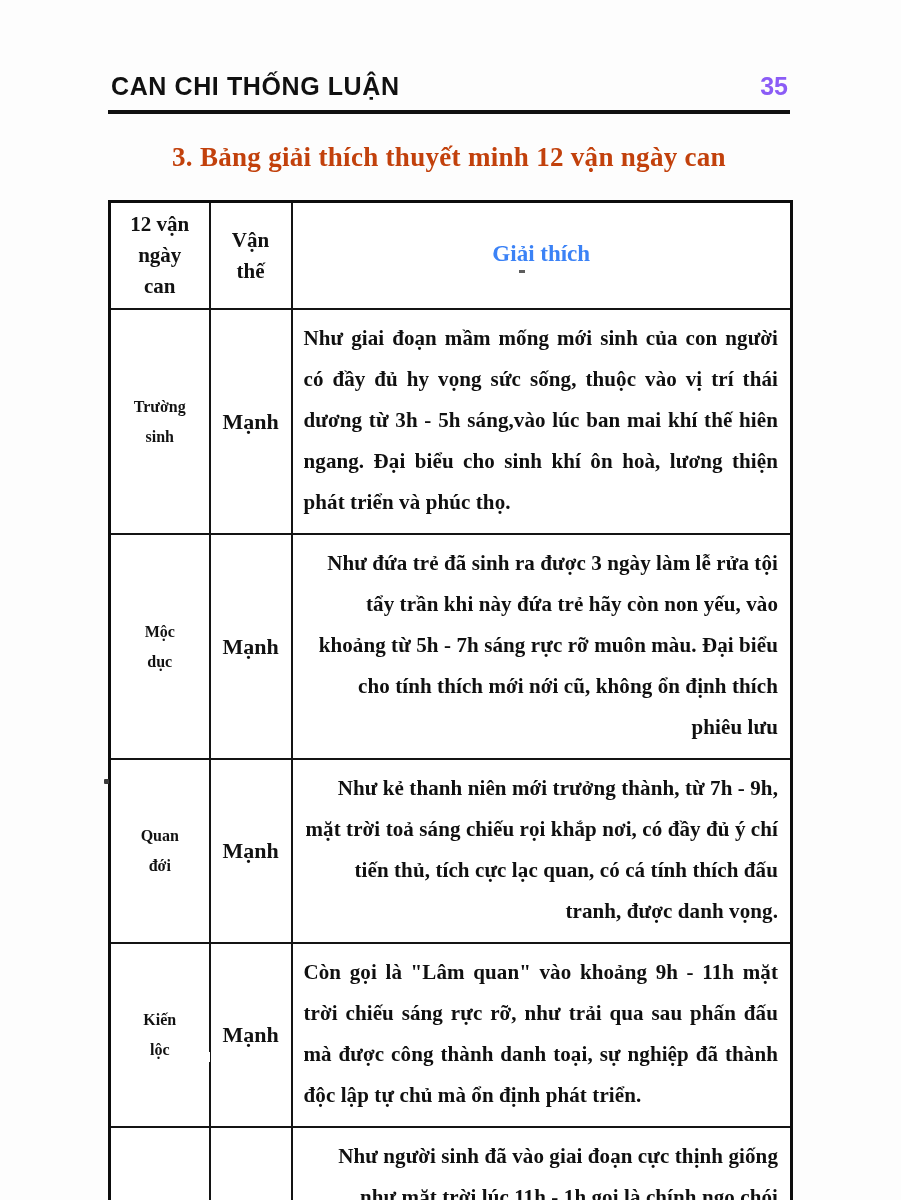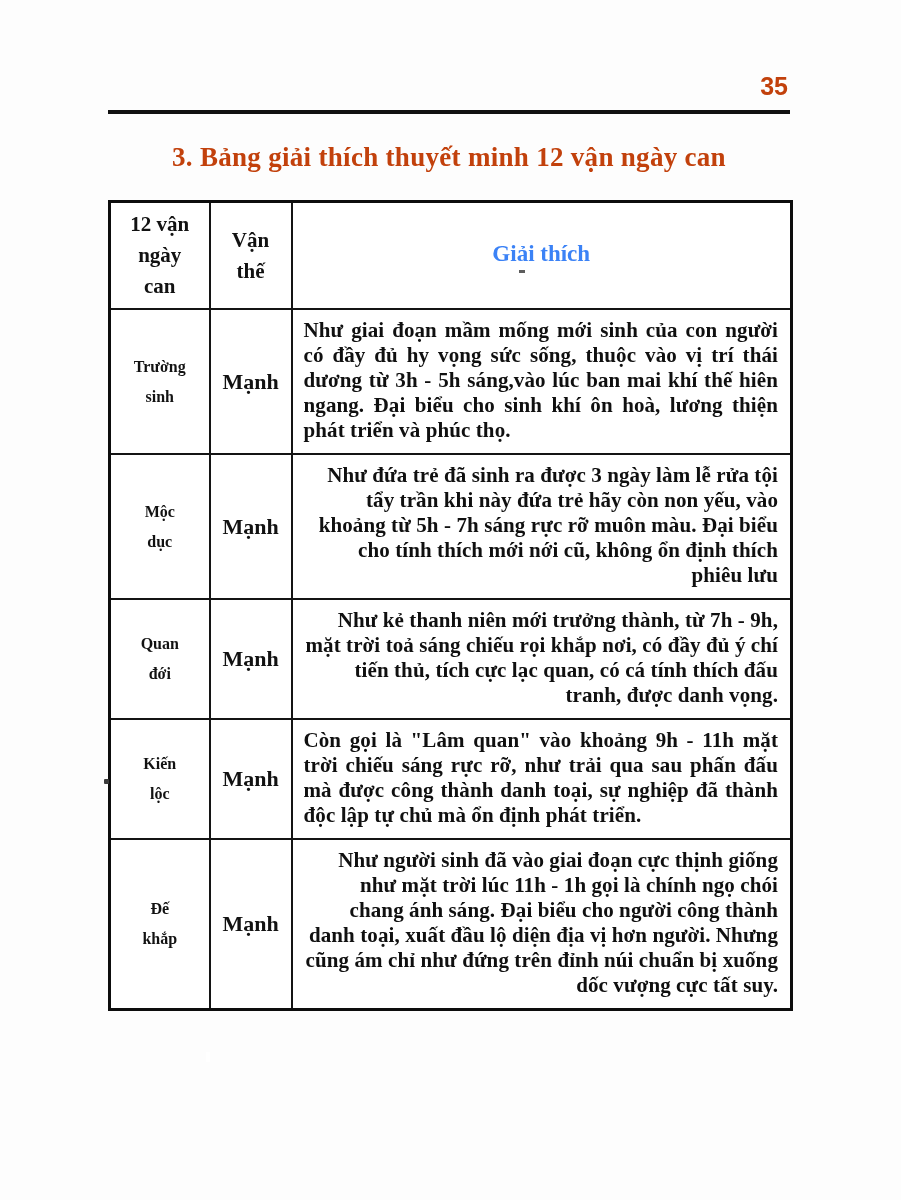--- a/index.html
+++ b/index.html
@@ -40,21 +40,21 @@
     color: #111;
     white-space: nowrap;
   }
   #runhead .rh-page {
     position: absolute;
     right: 2px;
     top: 0px;
     font-family: "Liberation Sans", "DejaVu Sans", sans-serif;
     font-size: 25px;
     font-weight: bold;
-    color: #c2410c;
+    color: #8b5cf6;
   }
   #runhead .rh-rule {
     position: absolute;
     left: 0px;
     top: 38px;
     width: 682px;
     height: 4px;
     background: #111;
   }
 
@@ -134,21 +134,21 @@
     left: 50%;
     margin-left: -22px;
     bottom: 8px;
     width: 6px;
     height: 3px;
     background: #5d5d5d;
   }
 
   .cell-desc {
     font-size: 21px;
-    line-height: 25px;
+    line-height: 41px;
     font-weight: bold;
     color: #101010;
     text-align: justify;
     text-justify: inter-word;
     padding: 8px 12px 10px 11px;
     letter-spacing: 0.1px;
   }
   .cell-desc p { margin: 0; }
   .cell-desc p.last { text-align: right; }
 
@@ -172,20 +172,21 @@
     height: 10px;
     background: #ffffff;
   }
 </style>
 </head>
 <body>
 
 <div id="page">
 
   <div id="runhead">
+    <div class="rh-title">CAN CHI THỐNG LUẬN</div>
     <div class="rh-page">35</div>
     <div class="rh-rule"></div>
   </div>
 
   <div id="section-title">3. Bảng giải thích thuyết minh 12 vận ngày can</div>
 
   <div id="tbl-wrap">
     <table class="vtable">
       <colgroup>
         <col class="c1">

